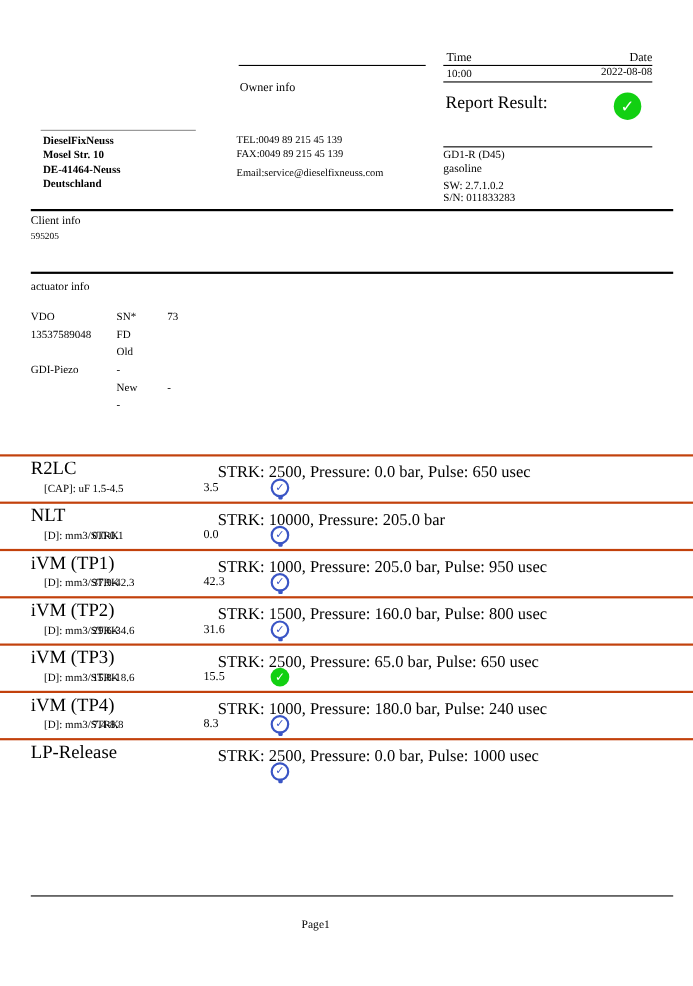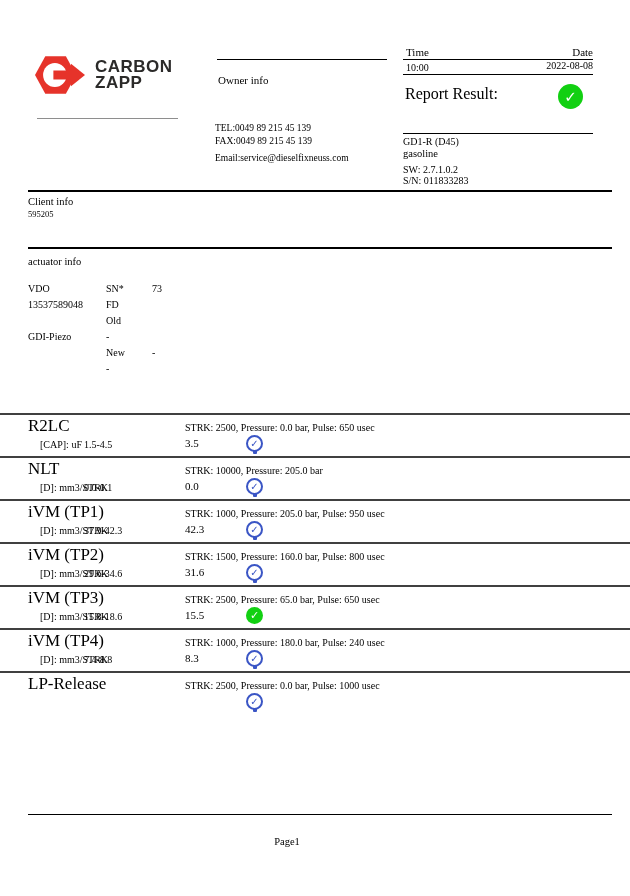--- a/index.html
+++ b/index.html
@@ -47,54 +47,48 @@
   .status-icon.big{width:25px;height:25px;font-size:15px;}
 
   
   .act-row{position:absolute;left:0;width:100%;font-size:10px;}
   .act-row .c1{position:absolute;left:28px;white-space:nowrap;}
   .act-row .c2{position:absolute;left:106px;white-space:nowrap;}
   .act-row .c3{position:absolute;left:152px;white-space:nowrap;}
 
   
   .tests{position:absolute;left:0;top:413px;width:630px;}
-  .test-block{position:relative;height:41px;border-top:2px solid #404040;}
+  .test-block{position:relative;height:41px;border-top:2px solid #c2410c;}
   .t-name{position:absolute;left:28px;top:1px;font-size:17px;white-space:nowrap;}
-  .t-params{position:absolute;left:185px;top:7px;font-size:10px;white-space:nowrap;}
+  .t-params{position:absolute;left:198px;top:7px;font-size:15px;white-space:nowrap;}
   .t-unit{position:absolute;left:28px;top:24px;font-size:10px;white-space:nowrap;padding-left:12px;}
   .t-range{position:absolute;left:84px;top:24px;font-size:10px;white-space:nowrap;}
   .t-value{position:absolute;left:185px;top:22px;font-size:11px;white-space:nowrap;}
   .t-icon{left:246px;top:20px;}
   .test-block:nth-child(7) .t-range{left:103px;}
   .test-block:nth-child(8) .t-icon{left:252px;top:18px;}
 
   .footer-page{position:absolute;left:0;top:836px;width:574px;text-align:center;font-size:10.5px;}
 </style>
 </head>
 <body>
 
 <div class="page">
 
-  <div class="logo-wrap">
-    <svg width="50" height="42" viewBox="0 0 68 56" preserveAspectRatio="none">
-      <polygon points="0,28 14,3 42,3 56,28 42,53 14,53" fill="#e6332a"></polygon>
-      <circle cx="27" cy="28" r="16" fill="#ffffff"></circle>
-      <rect x="25" y="22" width="26" height="12" fill="#e6332a"></rect>
-      <polygon points="49,13 68,28 49,43" fill="#e6332a"></polygon>
-    </svg>
-    <div class="logo-text">
-      <div>CARBON</div>
-      <div>ZAPP</div>
-    </div>
-  </div>
   <div class="grayline" style="left:37px;top:118px;width:141px;"></div>
 
   <div class="abs lbl" style="left:218px;top:46px;margin-top:28px;">Owner info</div>
   <div class="hline thin" style="left:217px;top:59px;width:170px;"></div>
 
+  <div class="abs addr" style="left:39px;top:122px;">
+    <div>DieselFixNeuss</div>
+    <div>Mosel Str. 10</div>
+    <div>DE-41464-Neuss</div>
+    <div>Deutschland</div>
+  </div>
 
   <div class="abs tiny" style="left:215px;top:123px;">TEL:0049 89 215 45 139</div>
   <div class="abs tiny" style="left:215px;top:136px;">FAX:0049 89 215 45 139</div>
   <div class="abs tiny" style="left:215px;top:153px;">Email:service@dieselfixneuss.com</div>
 
   <div class="abs lbl" style="left:406px;top:46px;">Time</div>
   <div class="abs lbl" style="left:403px;top:46px;width:190px;text-align:right;">Date</div>
   <div class="hline thin" style="left:403px;top:59px;width:190px;"></div>
   <div class="abs small" style="left:406px;top:62px;">10:00</div>
   <div class="abs small" style="left:403px;top:60px;width:190px;text-align:right;">2022-08-08</div>

